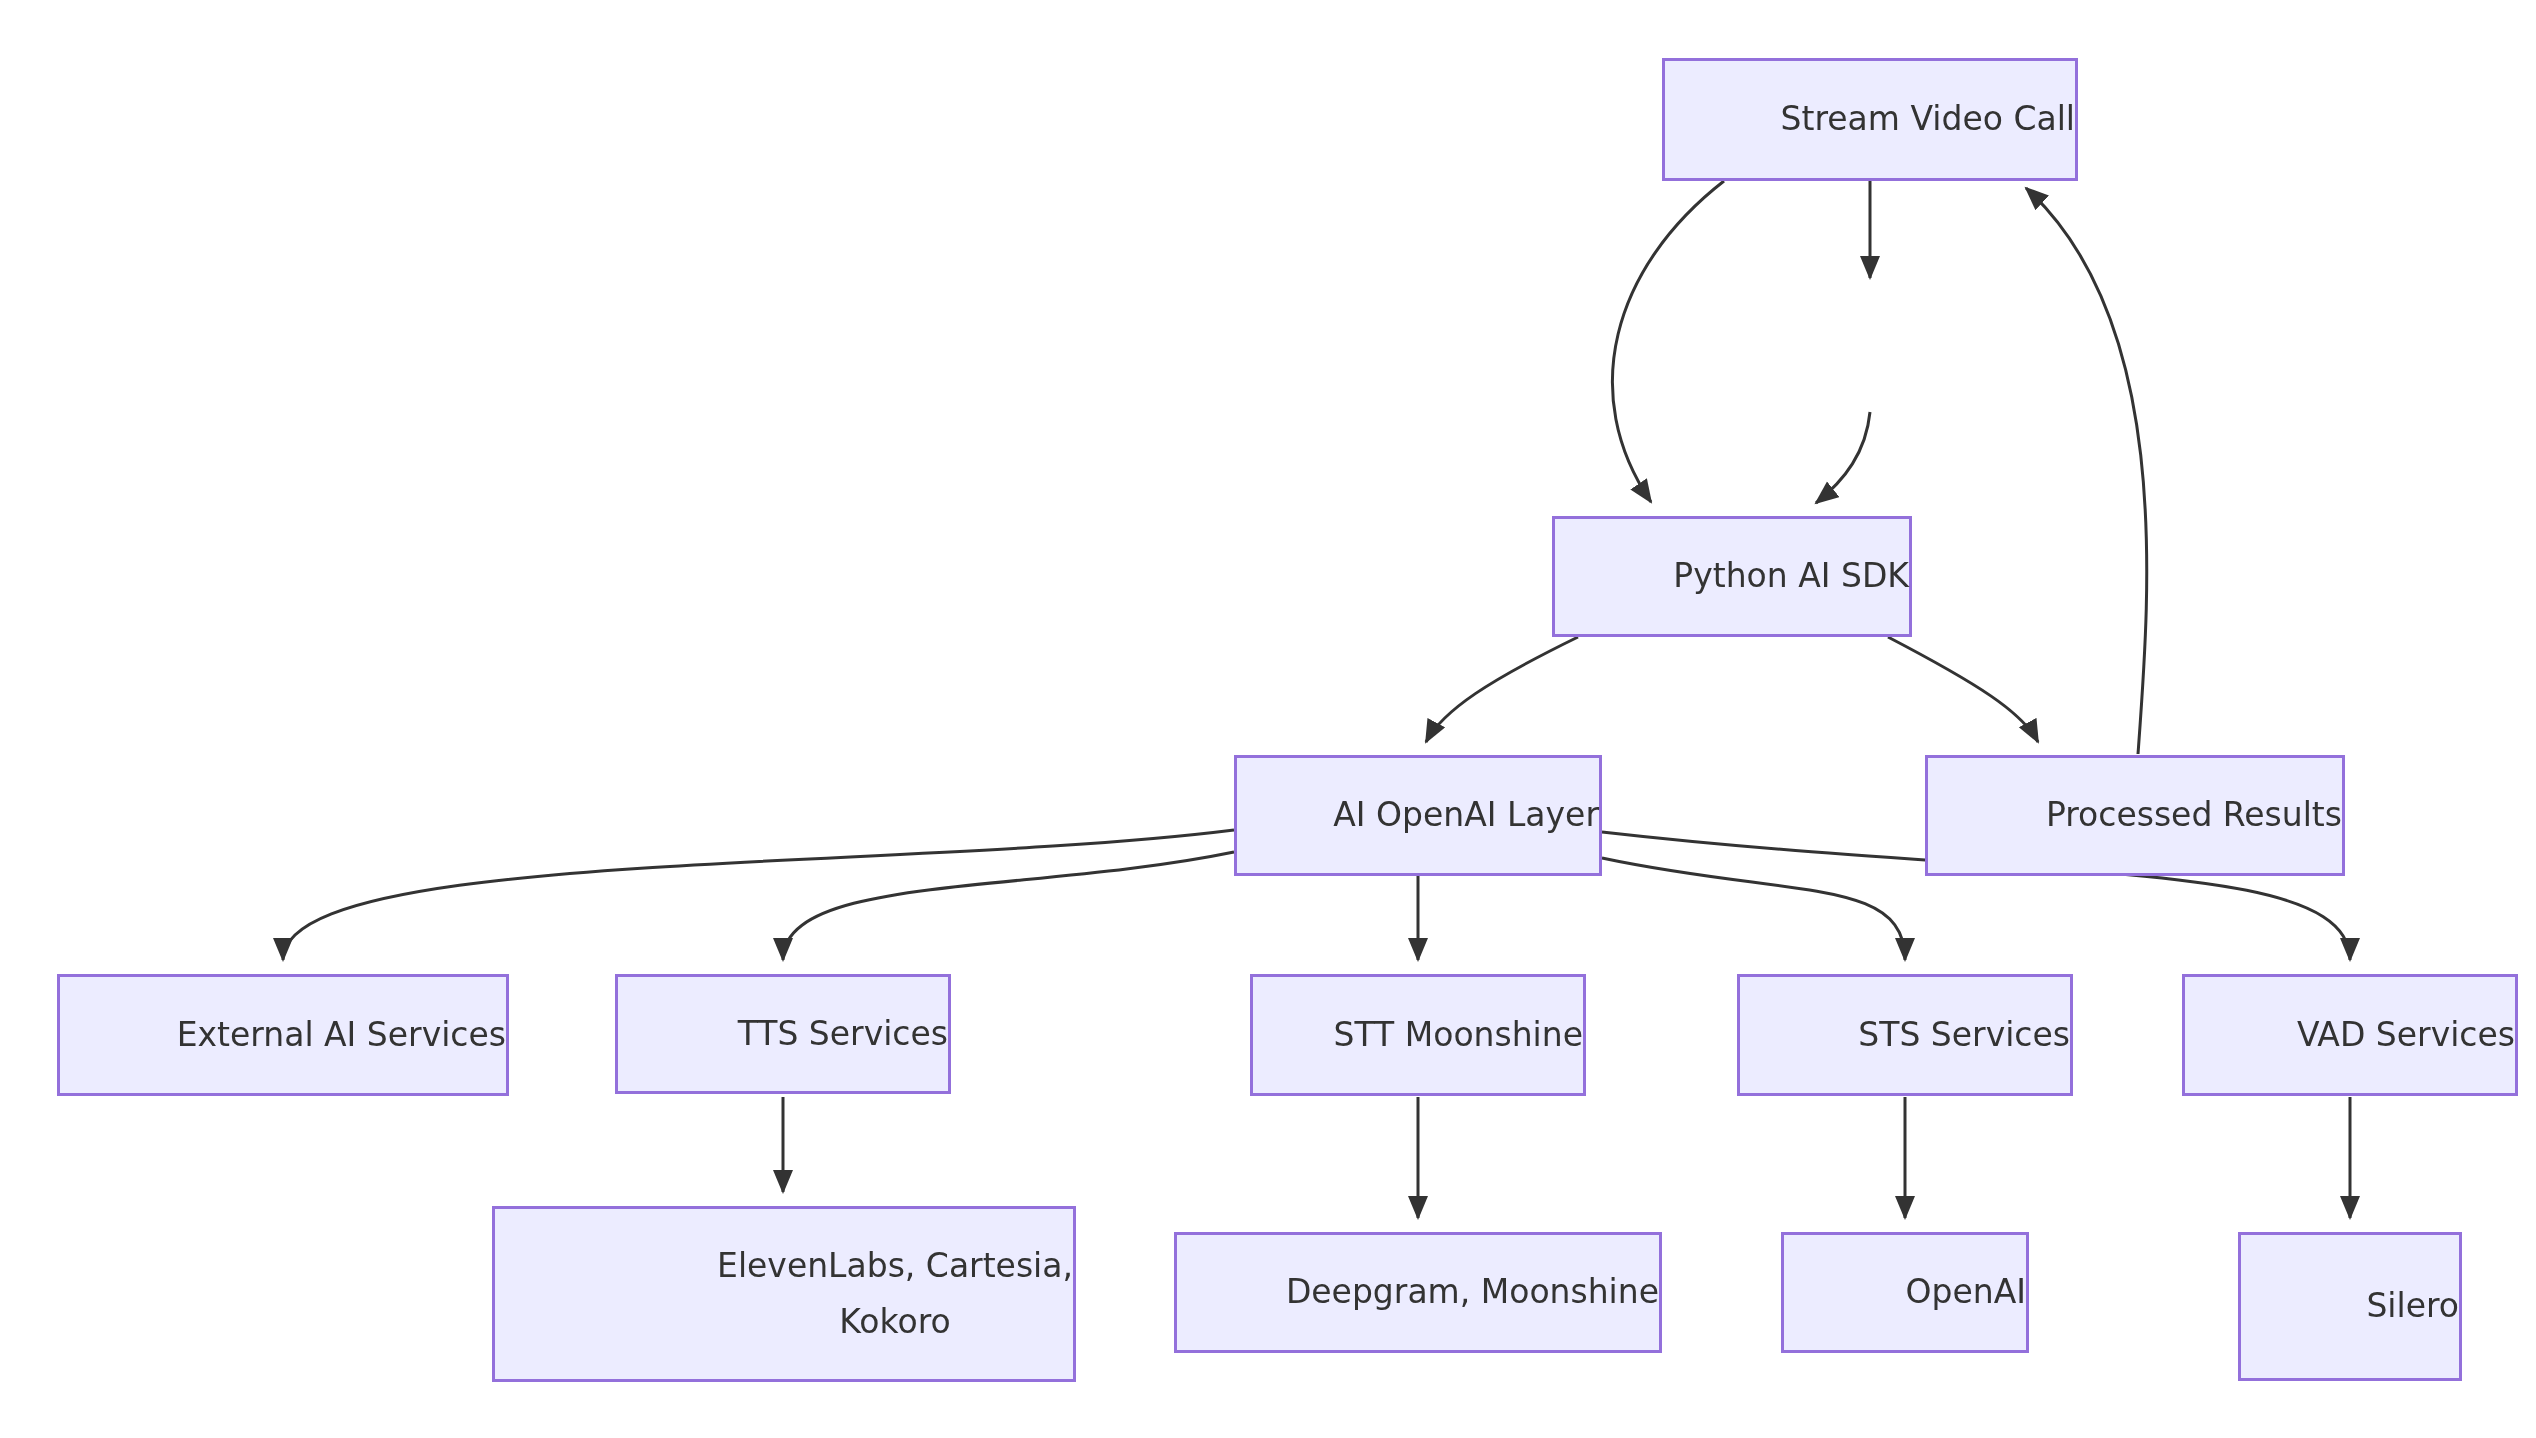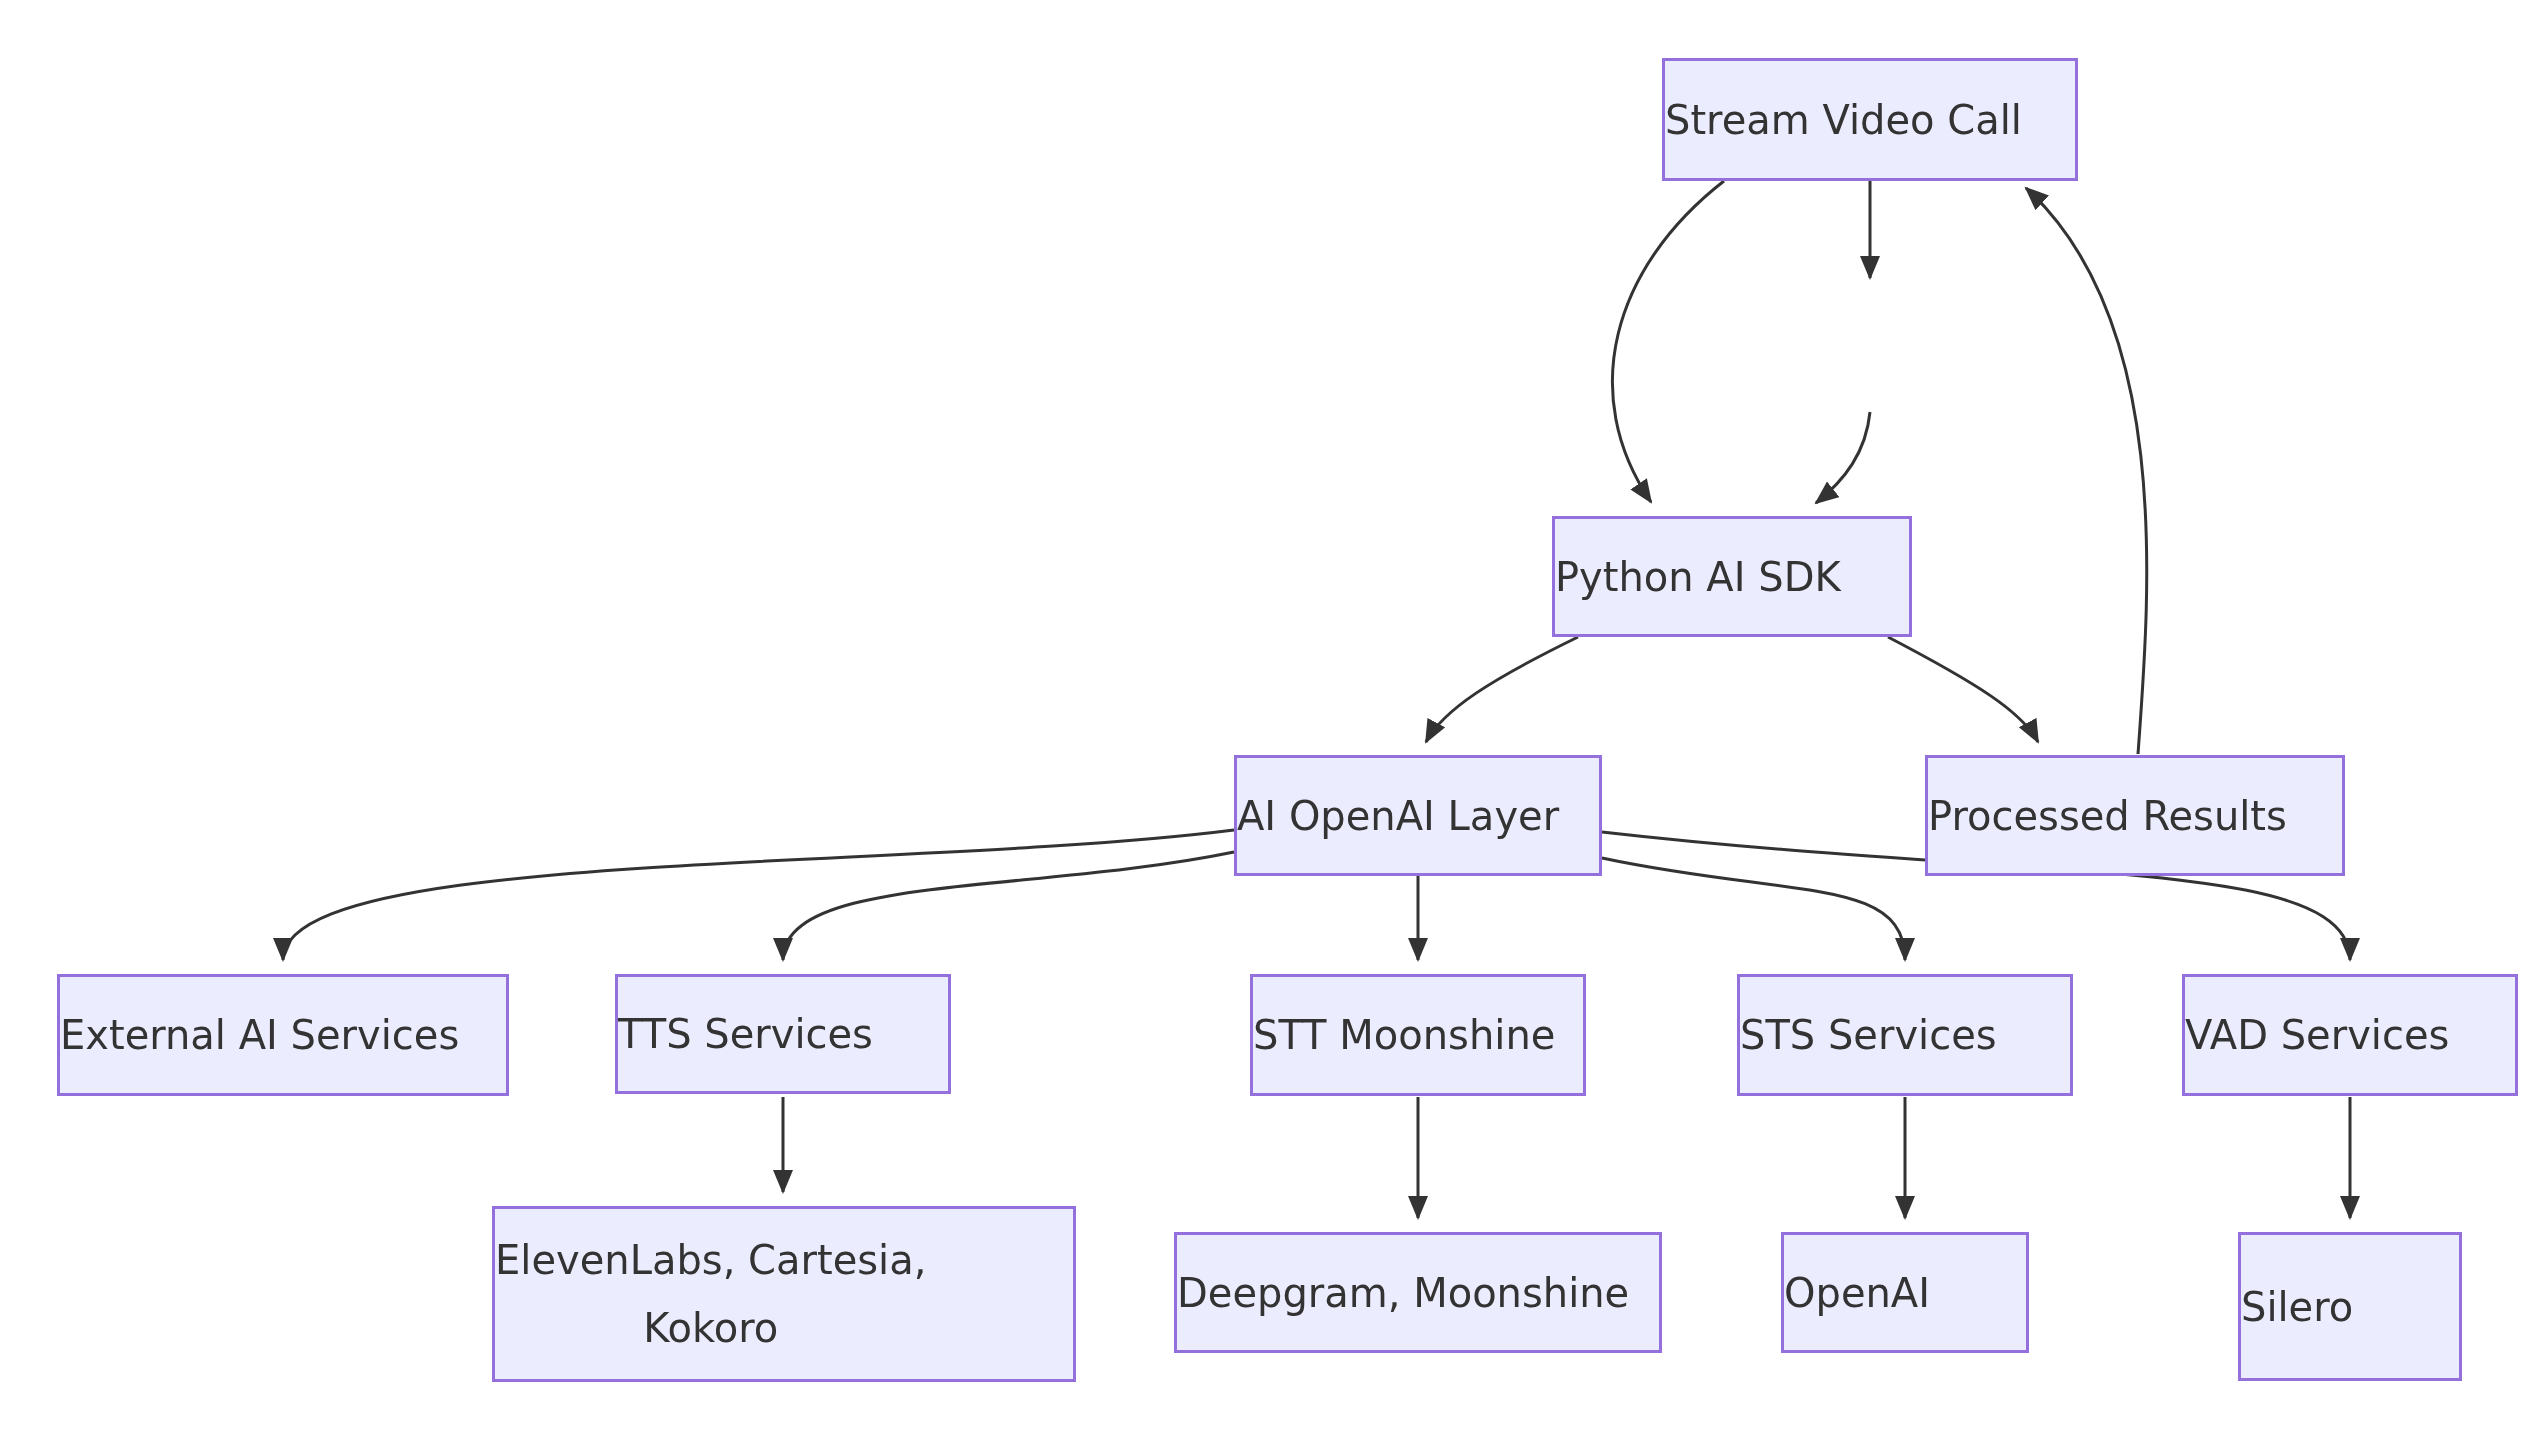--- a/index.html
+++ b/index.html
@@ -17,26 +17,26 @@
     background:var(--background);
     font-family:"DejaVu Sans","Liberation Sans",sans-serif;
     overflow:hidden;
   }
   .edges{position:absolute;left:0;top:0;width:2536px;height:1438px;}
   .edge{fill:none;stroke:var(--edge-color);stroke-width:3px;}
   .arrowhead{fill:var(--edge-color);}
   .node{
     position:absolute;
     box-sizing:border-box;
-    display:flex;align-items:center;justify-content:flex-start;
+    display:flex;align-items:center;justify-content:flex-end;
     text-align:center;
     background:var(--node-fill);
     border:3px solid var(--node-border);
     color:var(--text-color);
-    font-size:40px;
+    font-size:33px;
     line-height:1.7;
     white-space:pre-line;
     z-index:2;
   }
 </style>
 </head>
 <body>
 
 <div class="canvas">
 

